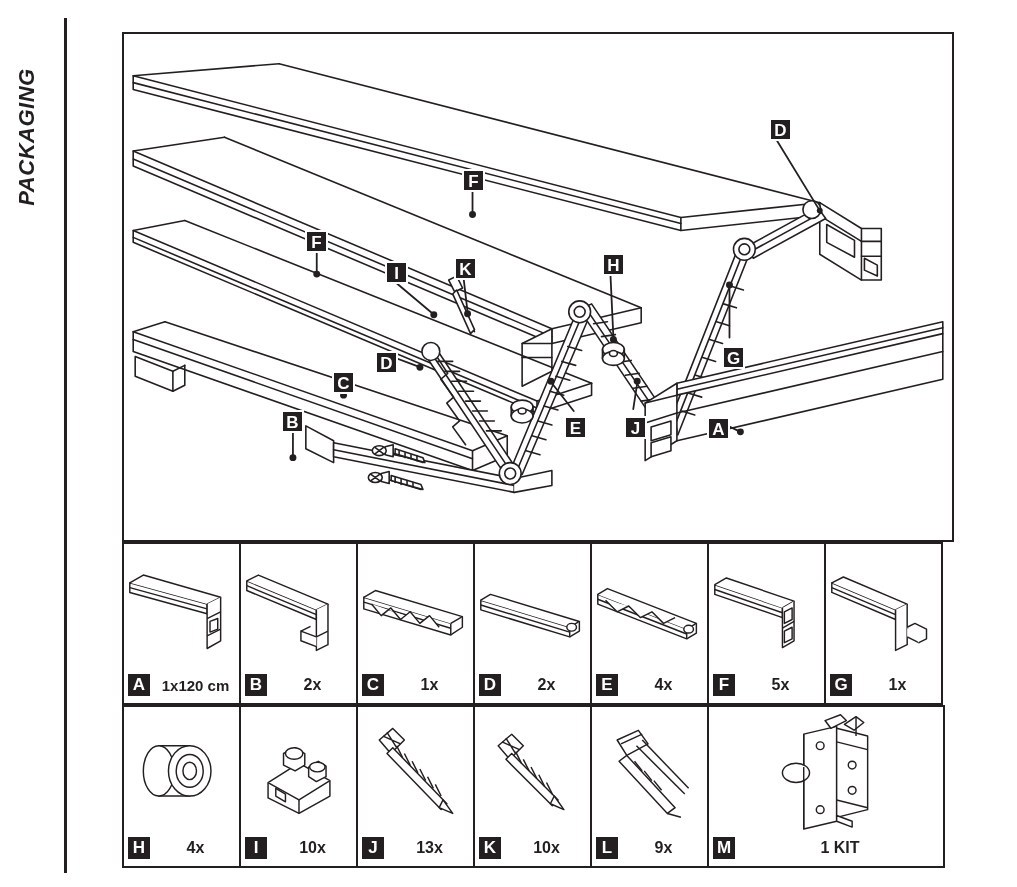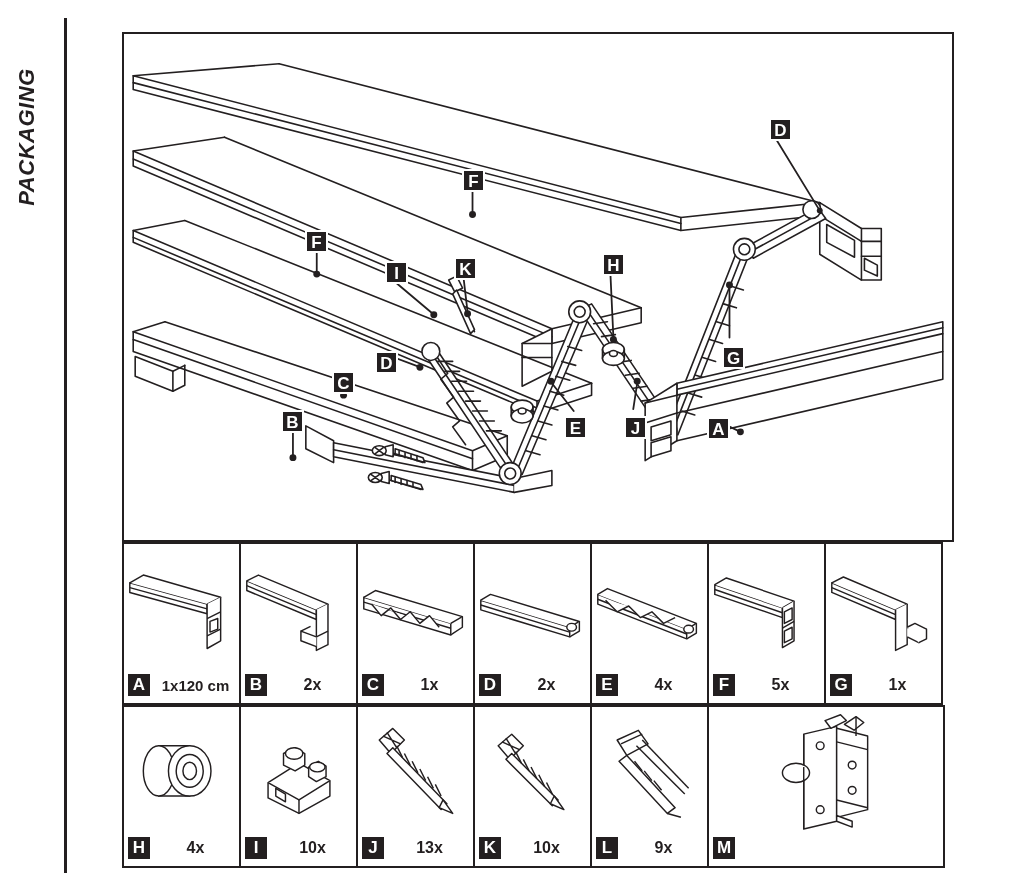--- a/index.html
+++ b/index.html
@@ -603,17 +603,18 @@
             <circle cx="113" cy="106" r="4"></circle>
             <circle cx="146" cy="60" r="4"></circle>
             <circle cx="146" cy="86" r="4"></circle>
 
             <path d="M130 112 L146 118 L146 124 L130 118 Z"></path>
           </g>
         </svg>
       </div>
       <div class="part-caption">
         <span class="key-box">M</span>
+        <span class="qty">1 KIT</span>
       </div>
     </div>
   </div>
 
 </div>
 
 </body></html>

